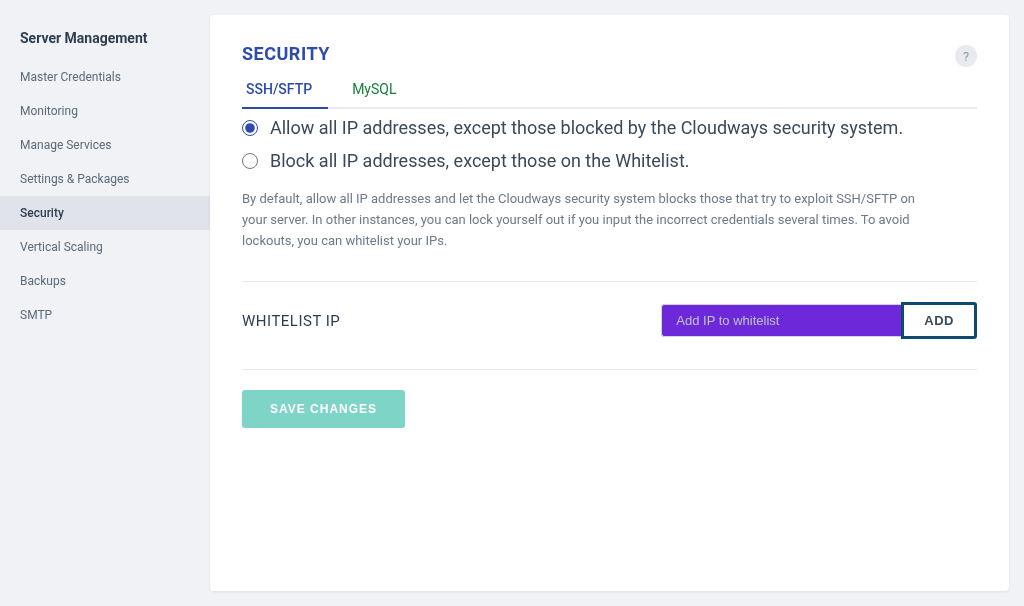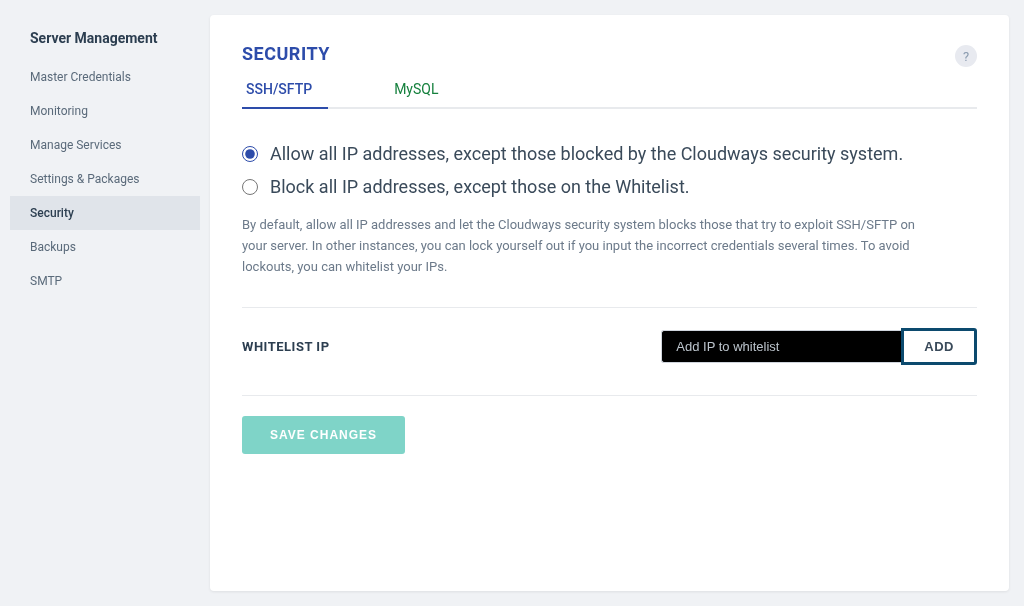--- a/index.html
+++ b/index.html
@@ -11,21 +11,21 @@
       width: 1024px;
       overflow: hidden;
       font-size: 14px;
     }
 
     
     .sidebar {
       width: 210px;
       min-width: 210px;
       background: #f0f2f5;
-      padding: 20px 10px;
+      padding: 20px 0;
       display: flex;
       flex-direction: column;
     }
     .sidebar-title {
       font-weight: 700;
       color: #2c3e50;
       font-size: 14px;
       padding: 10px 20px 14px 20px;
     }
     .sidebar-item {
@@ -84,22 +84,21 @@
       font-size: 13px;
       margin-bottom: 22px;
       line-height: 1.5;
       max-width: 620px;
     }
 
     
     .tabs {
       display: flex;
       border-bottom: 2px solid #e8eaed;
-      margin-bottom: 34px;
-      gap: 42px;
+      margin-bottom: 8px;
     }
     .tab {
       padding: 8px 16px 10px 4px;
       margin-right: 20px;
       cursor: pointer;
       font-size: 14px;
       color: #15803d;
       border-bottom: 2px solid transparent;
       margin-bottom: -2px;
     }
@@ -146,40 +145,40 @@
       padding-top: 20px;
       margin-bottom: 30px;
     }
     .whitelist-header {
       display: flex;
       align-items: center;
       justify-content: space-between;
       margin-bottom: 0;
     }
     .whitelist-title {
-      font-weight: 700;
+      font-weight: 400;
       color: #2c3e50;
-      font-size: 13px;
+      font-size: 15px;
       letter-spacing: 0.5px;
     }
     .whitelist-input-group {
       display: flex;
       align-items: center;
       gap: 0;
     }
     .whitelist-input {
       border: 1px solid #d0d5dd;
       border-right: none;
       padding: 8px 14px;
       font-size: 13px;
       color: #aab0ba;
       width: 240px;
       outline: none;
       border-radius: 3px 0 0 3px;
-      background: #000000;
+      background: #6d28d9;
     }
     .whitelist-input::placeholder {
       color: #bcc4cc;
     }
     .add-button {
       background: #fff;
       border: 3px solid #0c4a6e;
       padding: 8px 20px;
       font-size: 13px;
       font-weight: 700;
@@ -221,20 +220,23 @@
     <span>Monitoring</span>
   </div>
   <div class="sidebar-item">
     <span>Manage Services</span>
   </div>
   <div class="sidebar-item">
     <span>Settings &amp; Packages</span>
   </div>
   <div class="sidebar-item active">
     <span>Security</span>
+  </div>
+  <div class="sidebar-item">
+    <span>Vertical Scaling</span>
   </div>
   <div class="sidebar-item">
     <span>Backups</span>
   </div>
   <div class="sidebar-item">
     <span>SMTP</span>
   </div>
 </nav>
 
 <main class="main-content">

